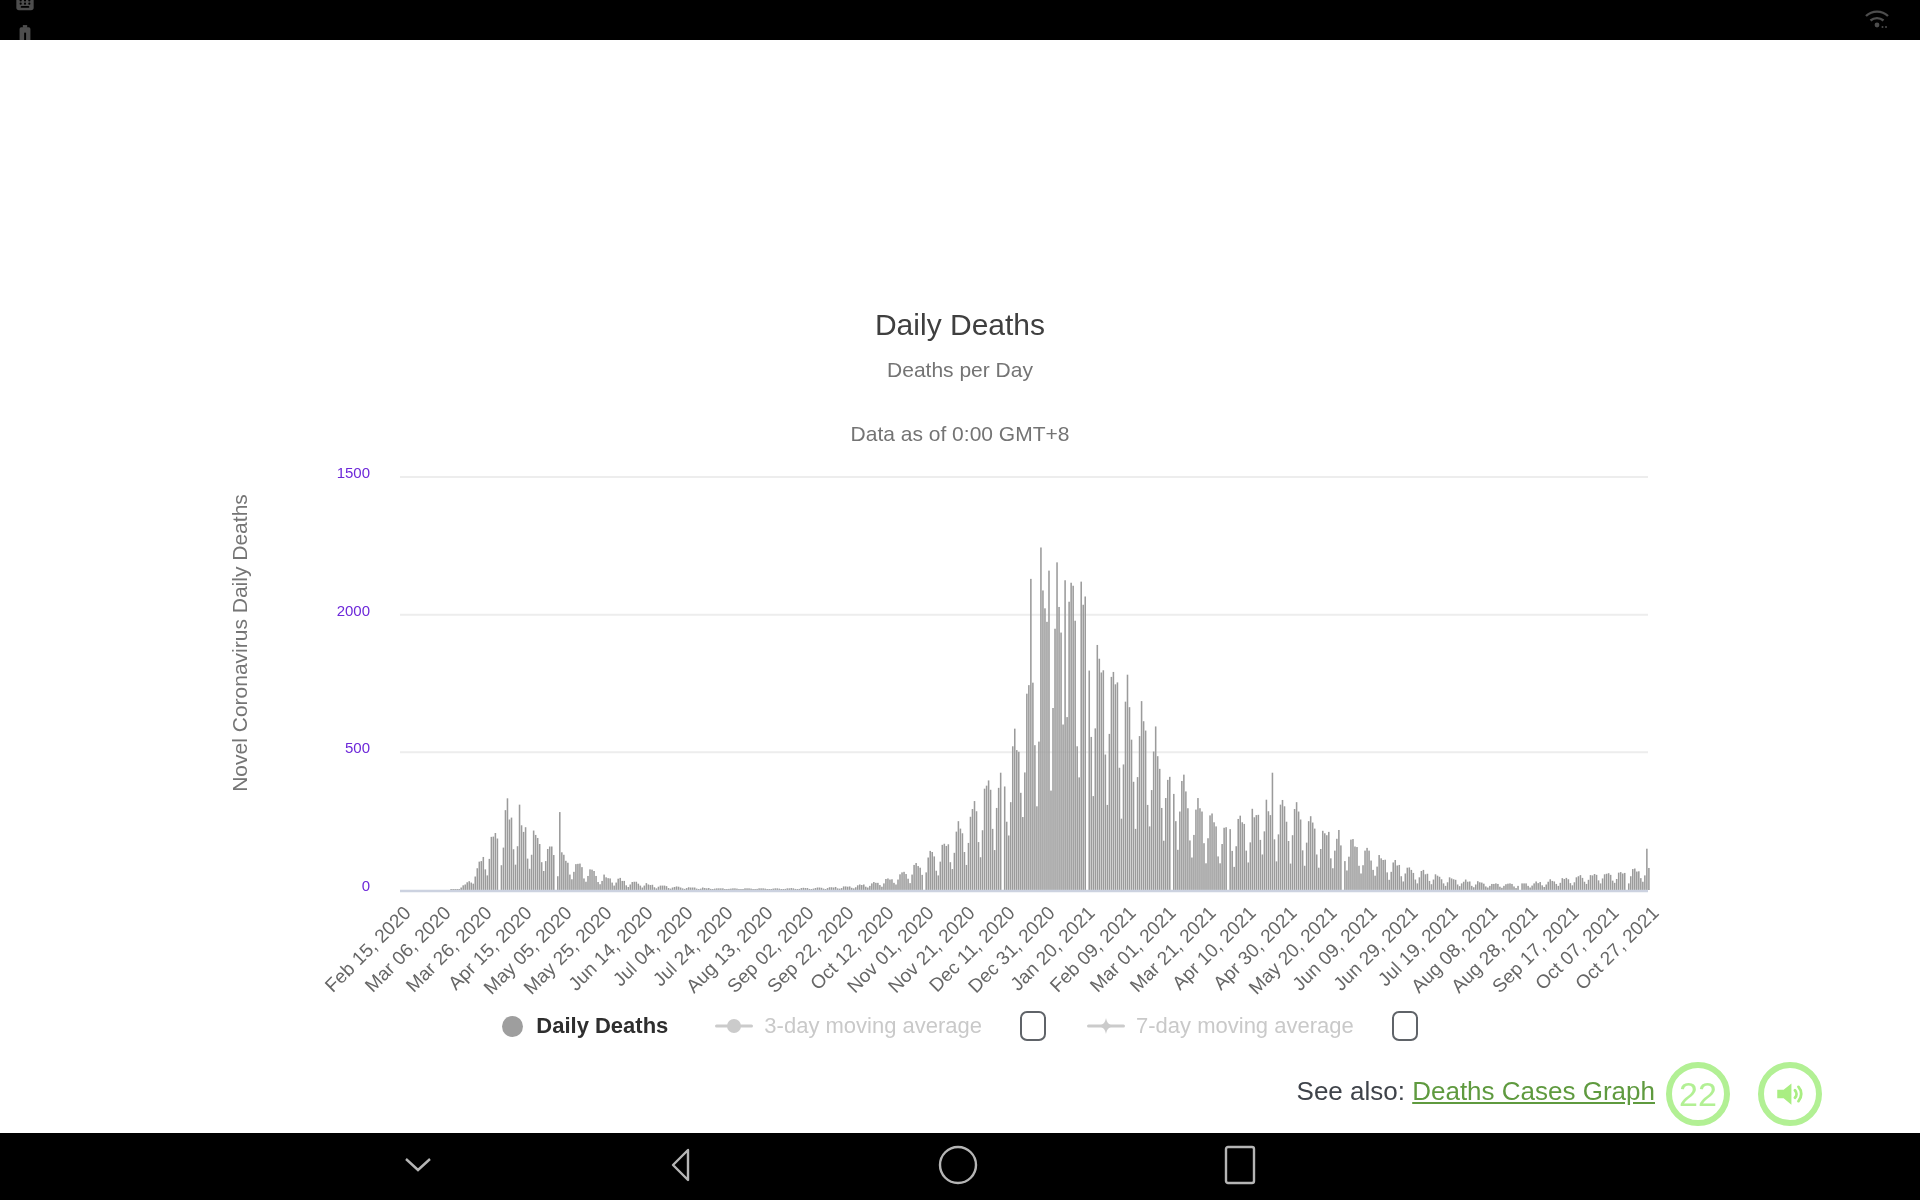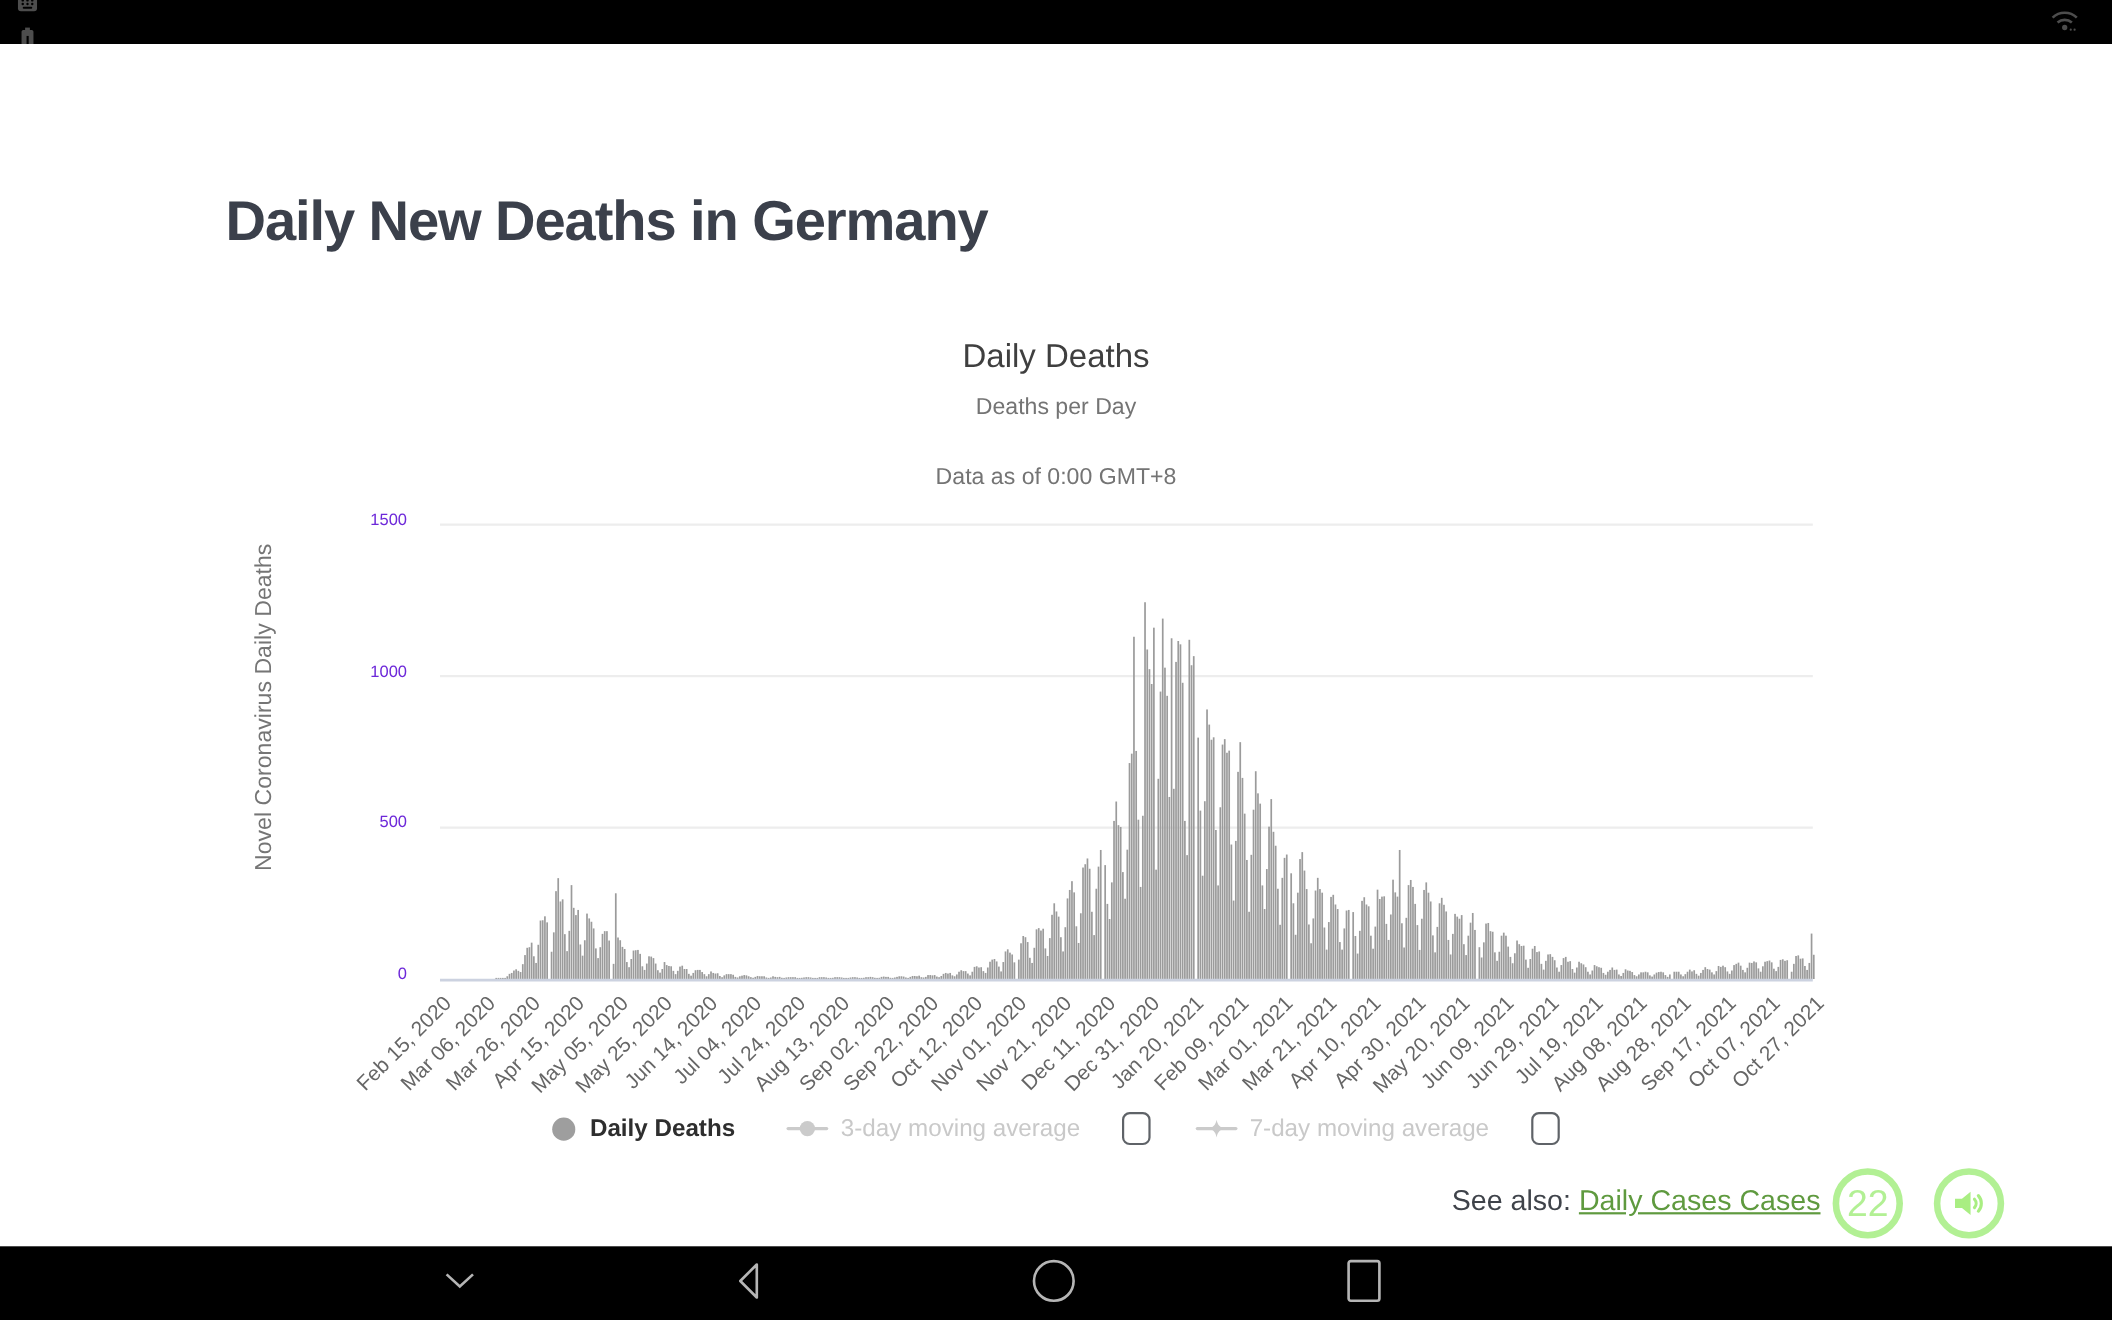--- a/index.html
+++ b/index.html
@@ -151,32 +151,31 @@
         <rect x="1" y="4" width="36" height="16" rx="3" fill="#4d4d4d"></rect>
         <rect x="38" y="9" width="3" height="6" rx="1" fill="#4d4d4d"></rect>
         <path d="M21 5 13 13h5l-2 6 8-8h-5z" fill="#000"></path>
       </svg>
     </span>
     <span class="sb-txt">10:45</span>
   </div>
 </div>
 
 <div class="content">
-  <h1>Daily New Deaths in Germany</h1>
 
   <div class="chart">
     <div class="c-title">Daily Deaths</div>
     <div class="c-sub1">Deaths per Day</div>
     <div class="c-sub2">Data as of 0:00 GMT+8</div>
 
     <div class="y-label">Novel Coronavirus Daily Deaths</div>
     <div id="yticks">
         <div class="ytick" style="top: 837px;">0</div>
         <div class="ytick" style="top: 699.333px;">500</div>
-        <div class="ytick" style="top: 561.667px;">1000</div>
+        <div class="ytick" style="top: 561.667px;">2000</div>
         <div class="ytick" style="top: 424px;">1500</div>
       </div>
 
     <svg id="plot" width="1252" height="470" viewBox="0 0 1252 470">
         <line x1="0" x2="1248" y1="322.33333333333337" y2="322.33333333333337" stroke="#ededed" stroke-width="2"></line>
         <line x1="0" x2="1248" y1="184.66666666666669" y2="184.66666666666669" stroke="#ededed" stroke-width="2"></line>
         <line x1="0" x2="1248" y1="47" y2="47" stroke="#ededed" stroke-width="2"></line>
         <rect x="50.33" width="1.55" y="459.00" height="1.00" fill="#9b9b9b"></rect>
         <rect x="52.34" width="1.55" y="459.00" height="1.00" fill="#9b9b9b"></rect>
         <rect x="54.35" width="1.55" y="459.00" height="1.00" fill="#9b9b9b"></rect>
@@ -823,21 +822,21 @@
             <path d="M20 1 C21 6 23 8 28 9 C23 10 21 12 20 17 C19 12 17 10 12 9 C17 8 19 6 20 1 Z" fill="#cbcbcb"></path>
           </svg>
         </span>
         <span class="lg-muted">7-day moving average</span>
       </div>
       <div class="checkbox"></div>
     </div>
 
     <div class="see-also">
       <span>See also:</span>
-      <a href="#">Daily Cases Cases</a>
+      <a href="#">Deaths Cases Graph</a>
     </div>
 
     <div class="badge">
       <span>22</span>
     </div>
 
     <div class="tts">
       <span style="display:inline-flex;">
         <svg width="34" height="34" viewBox="0 0 24 24">
           <path d="M3 9v6h4.5L13 19.5V4.5L7.5 9H3z" fill="#a9ee82"></path>

